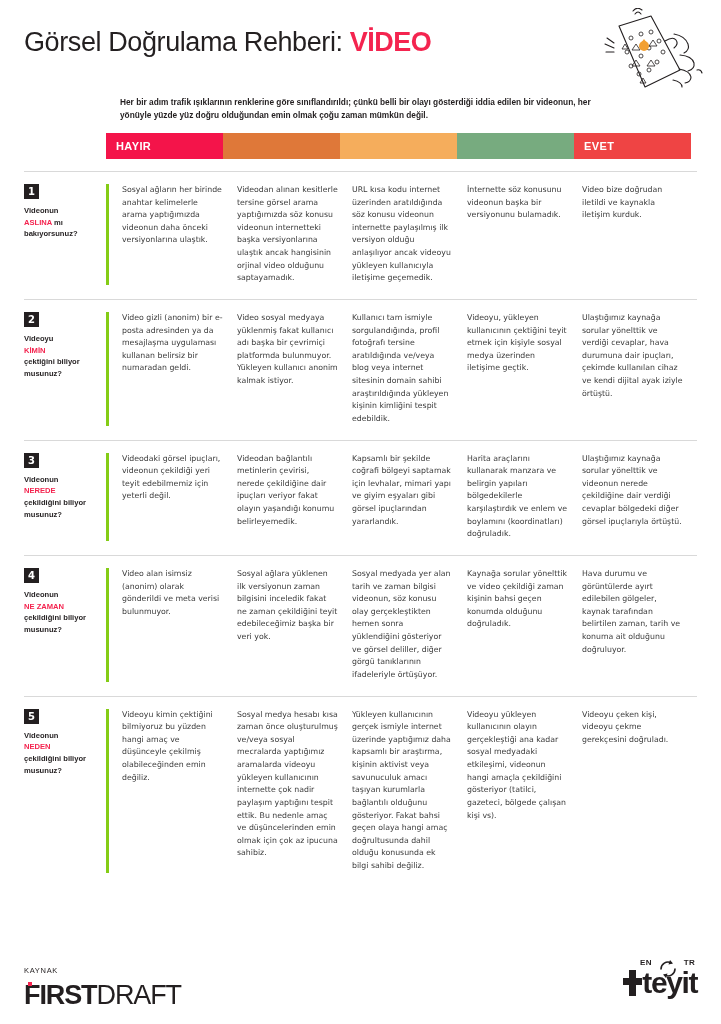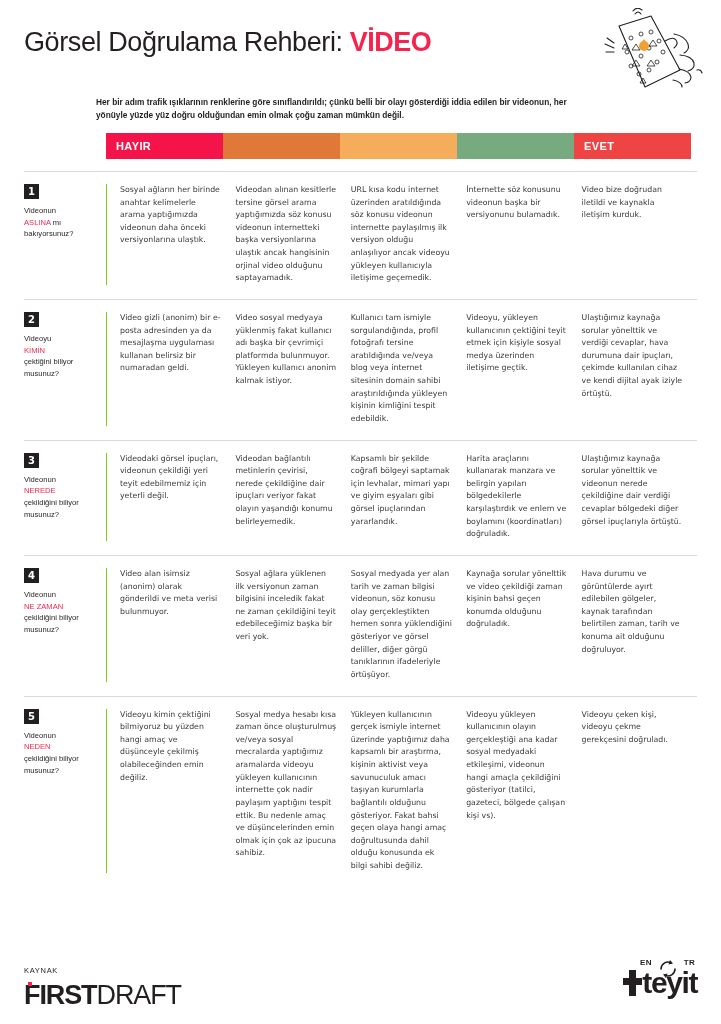--- a/index.html
+++ b/index.html
@@ -40,21 +40,21 @@
     right: 10px;
     width: 132px;
     height: 92px;
   }
 
   
   .intro-wrap {
     padding: 0 24px 0 24px;
   }
   .intro {
-    margin-left: 72px;
+    margin-left: 96px;
     width: 500px;
     font-size: 8.3px;
     font-weight: 700;
     line-height: 1.62;
     color: #231f20;
   }
 
   
   .scale-wrap {
     margin: 10px 0 0 0;
@@ -107,32 +107,32 @@
     font-size: 10px;
     font-weight: 700;
     display: flex;
     align-items: center;
     justify-content: center;
     margin-bottom: 6px;
     font-family: "DejaVu Sans", sans-serif;
   }
   .qtext {
     font-size: 7.6px;
-    font-weight: 400;
+    font-weight: 700;
     line-height: 1.55;
     color: #231f20;
   }
   .qtext .kw {
     color: #f4244f;
   }
 
   .cols {
     display: flex;
     flex: 1 1 auto;
-    border-left: 1px solid #84cc16;
+    border-left: 3px solid #84cc16;
     padding-left: 13px;
   }
   .cell {
     width: 20%;
     flex: 0 0 20%;
     padding-right: 14px;
     font-size: 7.8px;
     line-height: 1.62;
     color: #3a3a3a;
     font-family: "DejaVu Sans", sans-serif;

